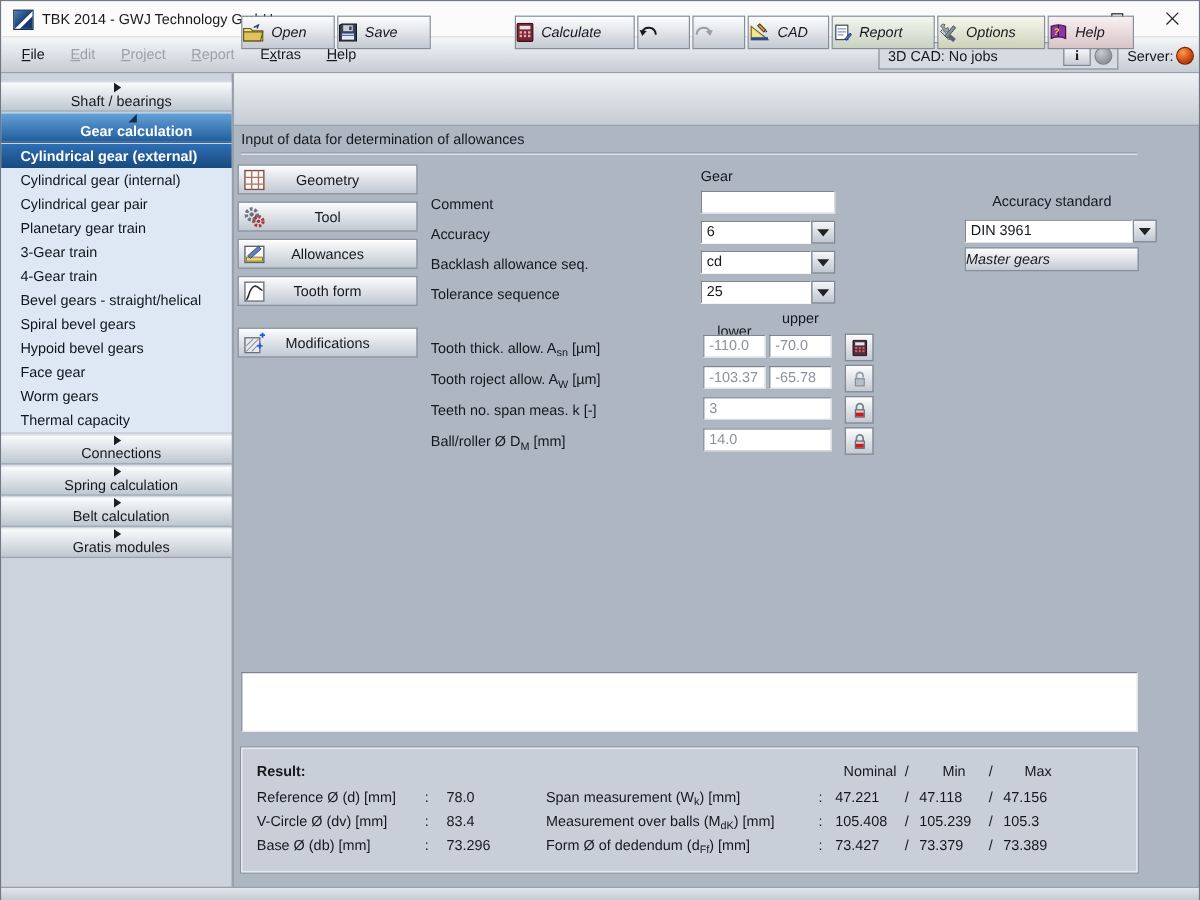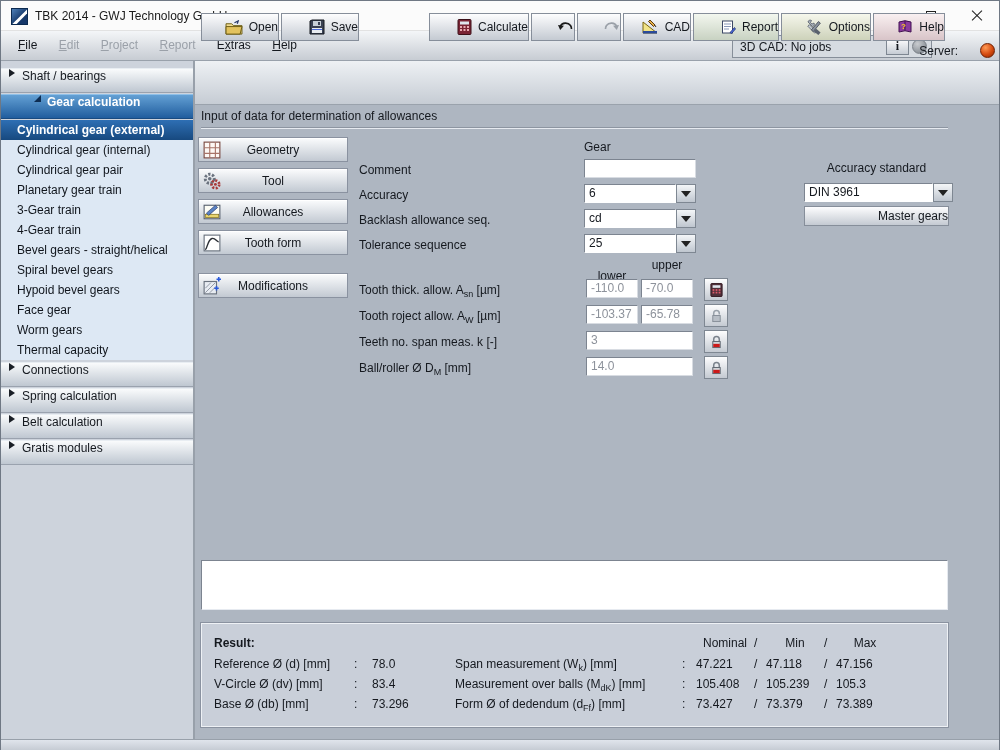--- a/index.html
+++ b/index.html
@@ -24,34 +24,34 @@
   #menubar { position:absolute; left:0; top:30px; width:998px; height:30px; background:linear-gradient(#f4f6f8,#c7ccd3); border-bottom:1px solid #99a1ab; }
   .menu-item { display:inline-block; padding:0 9px; line-height:29px; color:#15191f; }
   .menu-item.disabled { color:#9ba1a9; }
   .menu-item .u { text-decoration:underline; }
   #cad-box { position:absolute; left:731px; top:4px; width:200px; height:23px; background:#d6dbe1; border:1px solid #868e99; display:flex; align-items:center; }
   #cad-box .txt { flex:1; padding-left:7px; }
   #info-btn { width:23px; height:17px; margin-right:3px; background:linear-gradient(#fdfdfe,#c6ccd4); border:1px solid #7e8792; text-align:center; line-height:15px; font-weight:bold; font-family:"Liberation Serif",serif; }
   .ball { width:15px; height:15px; border-radius:50%; }
   .ball-gray { background:radial-gradient(circle at 35% 30%, #c9ccd0, #8f959c 70%); border:1px solid #7c828a; margin-right:4px; }
   .ball-orange { background:radial-gradient(circle at 35% 28%, #ff9a55, #d44a10 55%, #8c2600); border:1px solid #702000; }
-  #server-area { position:absolute; right:4px; top:4px; height:23px; display:flex; align-items:flex-end; gap:22px; }
+  #server-area { position:absolute; right:4px; top:4px; height:23px; display:flex; align-items:center; gap:2px; }
 
   
   #sidebar { position:absolute; left:0; top:60px; width:194px; height:678px; background:#cdd3dc; border-right:2px solid #98a0aa; padding-top:7px; }
-  .sec-head { height:25px; margin-bottom:1px; background:linear-gradient(#f9fbfc,#bfc7d1); border-top:1px solid #e8edf2; border-bottom:1px solid #9aa2ae; display:flex; padding-left:8px; }
+  .sec-head { height:25px; margin-bottom:1px; background:linear-gradient(#f9fbfc,#bfc7d1); border-top:1px solid #e8edf2; border-bottom:1px solid #9aa2ae; display:flex; align-items:center; padding-left:8px;flex-direction:column; }
   .sec-head.blue { background:linear-gradient(#63a0d4,#205d9e); border-top:1px solid #8fc0e8; border-bottom:1px solid #184a80; color:#fff; font-weight:bold;padding-left:33px; }
   .tri-r { width:0; height:0; border-left:6px solid #1a1f26; border-top:4px solid transparent; border-bottom:4px solid transparent; margin-right:7px; }
   .tri-e { width:0; height:0; border-left:7px solid transparent; border-bottom:7px solid #0e2d52; margin-right:6px; }
   .side-item { height:20px; line-height:20px; padding-left:16px; background:#dde8f4; color:#10151c; }
   .side-item.sel { background:linear-gradient(#2e6fb4,#17497f); color:#fff; font-weight:bold; }
 
   
   #toolbar { position:absolute; left:194px; top:60px; width:804px; height:44px; background:linear-gradient(#eef1f4,#c6ccd4); border-bottom:1px solid #9aa2ac; }
-  .tbtn { position:absolute; top:12px; height:28px; background:linear-gradient(#fdfdfe,#c4cad2); border:1px solid #868e9a; display:flex; align-items:center; justify-content:flex-end; gap:6px; font-size:12px; }
+  .tbtn { position:absolute; top:12px; height:28px; background:linear-gradient(#fdfdfe,#c4cad2); border:1px solid #868e9a; display:flex; align-items:center; justify-content:flex-start; gap:6px; font-size:12px;font-style:italic; }
   .tbtn.green { background:linear-gradient(#f3f7ef,#c8d2c2); }
   .tbtn.olive { background:linear-gradient(#f6f7ec,#cdd2ba); }
   .tbtn.pink  { background:linear-gradient(#f9f0f1,#d8c4c8); }
 
   
   .navbtn { position:absolute; left:197px; width:150px; height:25px; background:linear-gradient(#fbfcfd,#c2c9d2); border:1px solid #8a92a0; box-shadow:inset 0 1px 0 #fff; display:flex; align-items:center; }
   .navbtn .nicon { position:absolute; left:4px; top:3px; width:18px; height:18px; }
   .navbtn .nlabel { width:100%; text-align:center; }
   .groove { position:absolute; height:0; border-top:1px solid #8d95a1; border-bottom:1px solid #e6eaf0; }
   .flabel { position:absolute; height:18px; line-height:18px; }
@@ -304,21 +304,21 @@
   <div class="flabel" style="left:358px; top:235px;">Tolerance sequence</div>
   <div class="dd" style="left:583px; top:233px;">
     <span class="dd-val">25</span>
     <span class="dd-btn">
         <span class="dd-tri"></span>
       </span>
   </div>
 
   <div class="abs" style="left:803px; top:160px; width:145px; text-align:center;">Accuracy standard</div>
   <div class="dd" style="left:803px; top:182px;">
-    <span class="dd-val" style="width:129px;">DIN 3961</span>
+    <span class="dd-val" style="width:140px;">DIN 3961</span>
     <span class="dd-btn">
         <span class="dd-tri"></span>
       </span>
   </div>
   <div class="tbtn" style="left:803px; top:205px; width:145px; height:20px;">
     <span>Master gears</span>
   </div>
 
   <div class="colhead" style="left:585px; top:268px;">lower</div>
   <div class="colhead" style="left:640px; top:257px;">upper</div>

